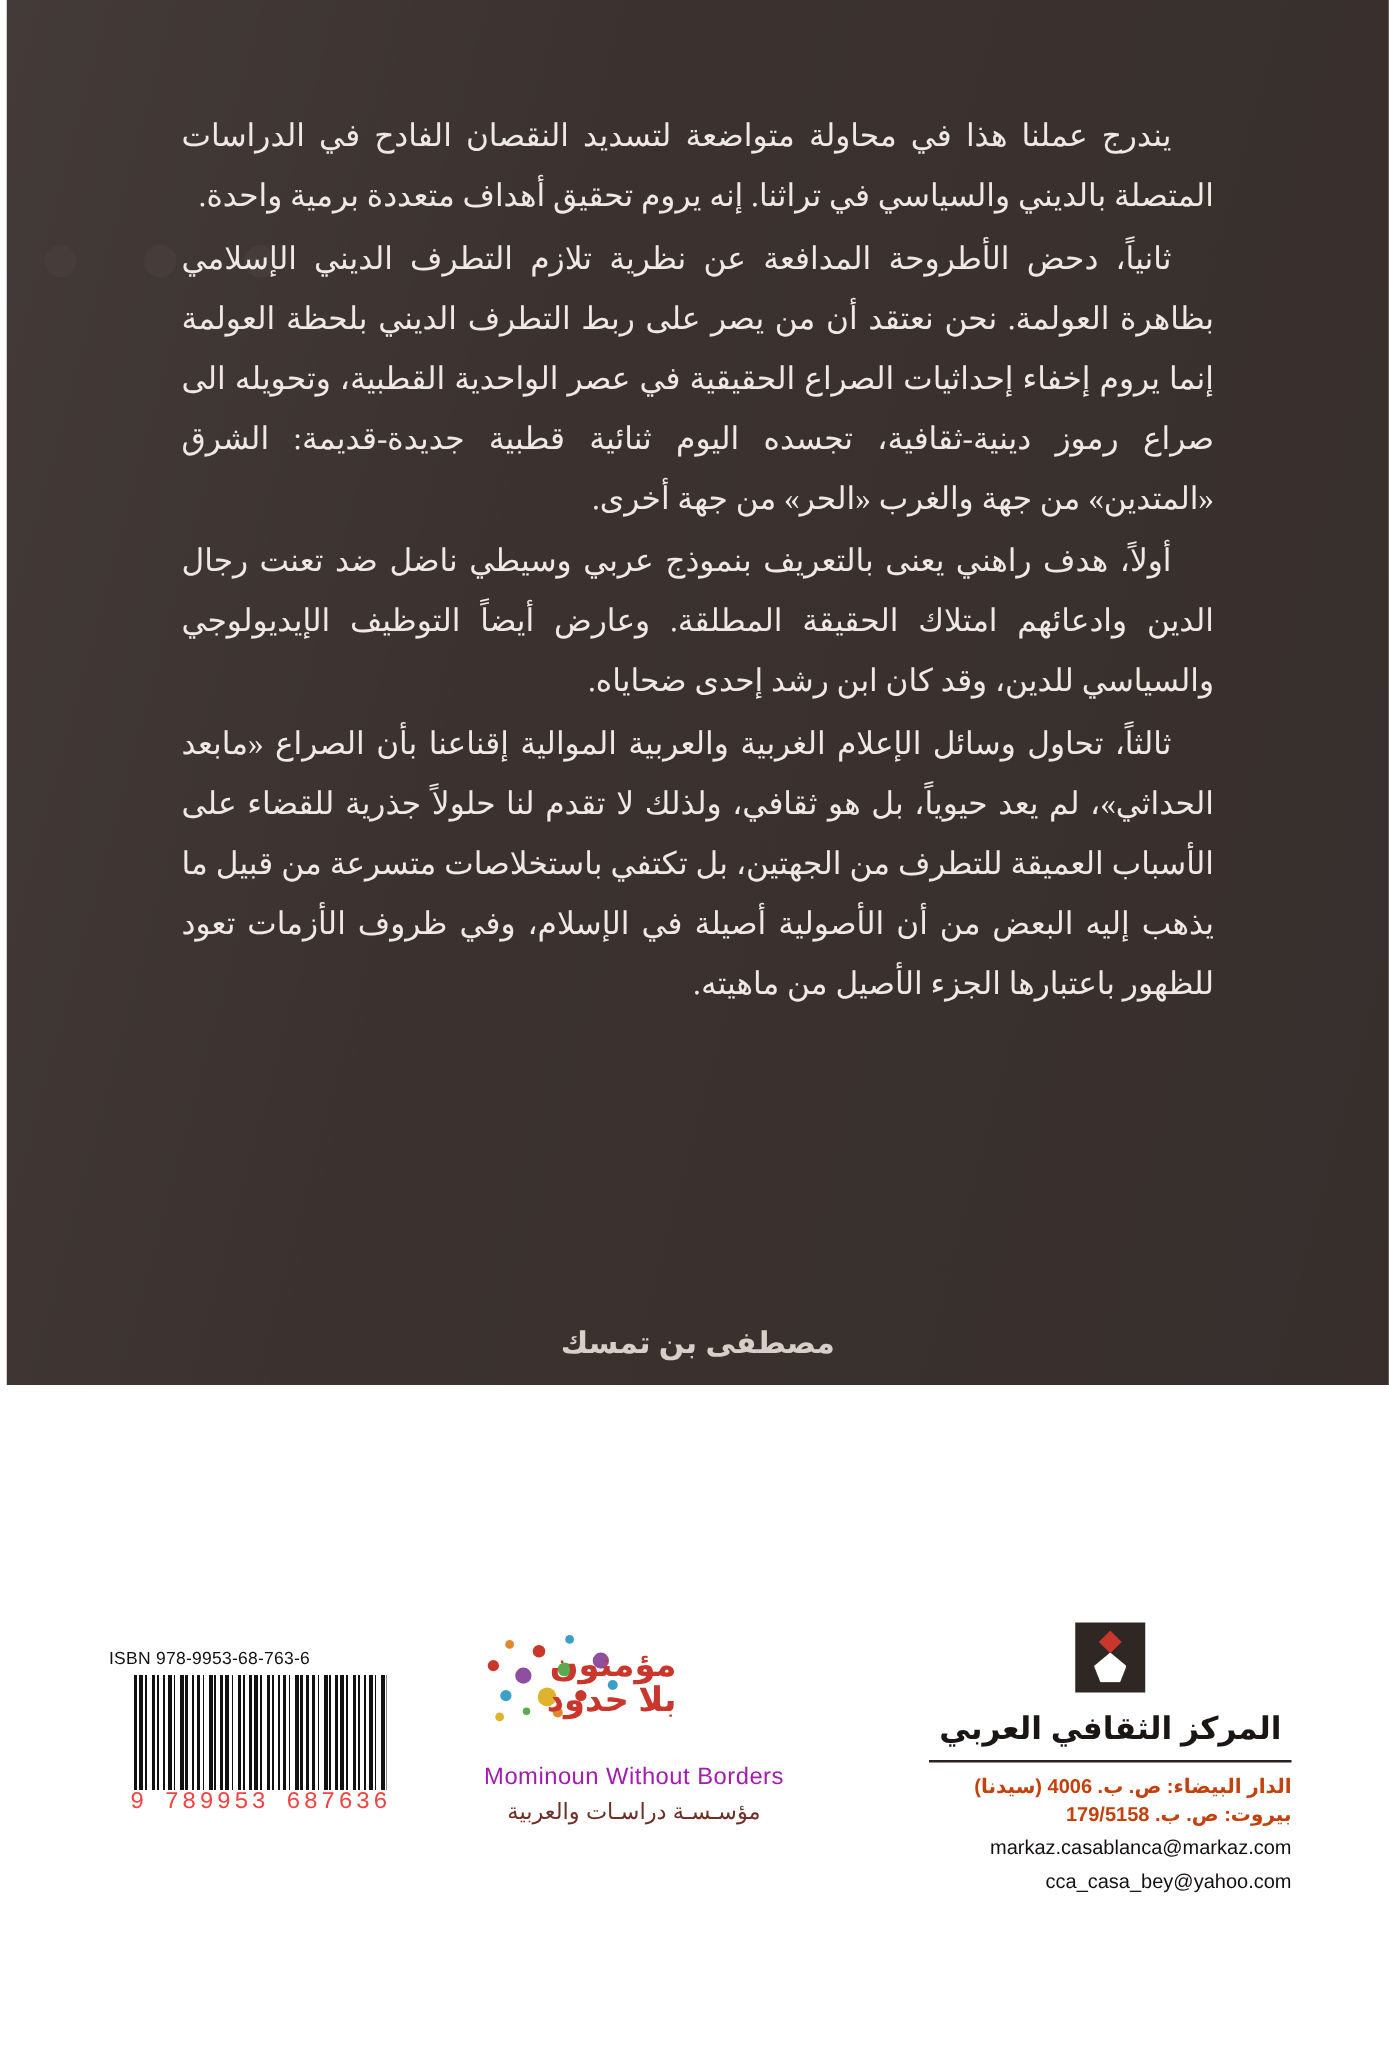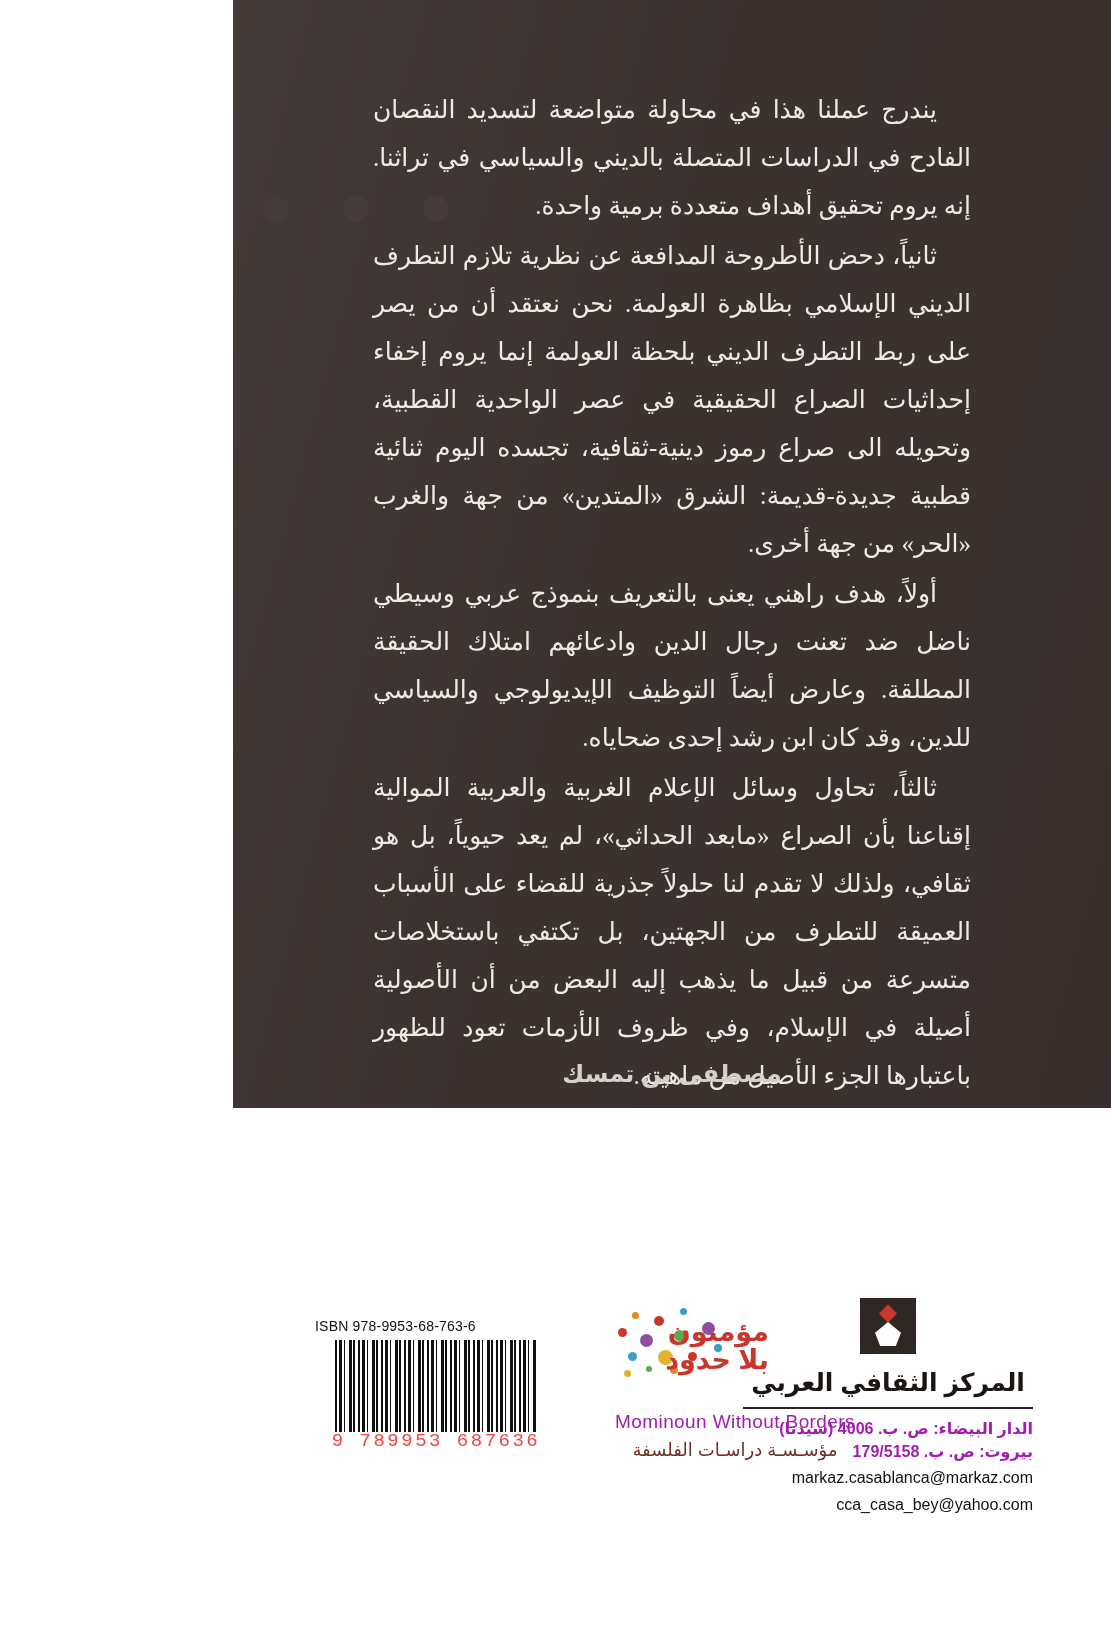--- a/index.html
+++ b/index.html
@@ -5,21 +5,21 @@
   html, body {
     margin: 0;
     padding: 0;
     background: #ffffff;
   }
   body {
     font-family: "Liberation Serif", "DejaVu Serif", serif;
   }
   .page {
     position: relative;
-    width: 878px;
+    width: 1106px;
     height: 1645px;
     overflow: hidden;
     background: #ffffff;
     margin-left: 30px;
   }
   
   .dark-panel {
     position: absolute;
     left: 0;
     top: 0;
@@ -260,21 +260,21 @@
   .acc .rule {
     height: 2px;
     background: #2a2220;
     margin: 10px 0 8px 0;
     width: 100%;
   }
   .acc .addr {
     font-family: "Liberation Sans", "DejaVu Sans", sans-serif;
     font-size: 16px;
     font-weight: bold;
-    color: #a21caf;
+    color: #c2410c;
     line-height: 1.45;
   }
   .acc .mail {
     font-family: "Liberation Sans", "DejaVu Sans", sans-serif;
     font-size: 16px;
     color: #141010;
     direction: ltr;
     text-align: right;
     line-height: 1.4;
     margin-top: 4px;
@@ -329,21 +329,21 @@
       <i style="left:60px; top:66px; width:8px;  height:8px;  background:#e08a2e;"></i>
       <i style="left:36px; top:66px; width:6px;  height:6px;  background:#5aab4d;"></i>
       <i style="left:104px;top:44px; width:8px;  height:8px;  background:#3aa0c6;"></i>
       <i style="left:14px; top:70px; width:7px;  height:7px;  background:#e0b32e;"></i>
     </div>
     <div class="arabic">
       <div>مؤمنون</div>
       <div>بلا حدود</div>
     </div>
     <div class="latin">Mominoun Without Borders</div>
-    <div class="tagline">مؤسـسـة دراسـات الفلسفة</div>
+    <div class="tagline">مؤسـسـة دراسـات والعربية</div>
   </div>
 
   <div class="acc">
     <div class="logo-row">
       <div class="mark"></div>
       <div class="acc-name">المركز الثقافي العربي</div>
     </div>
     <div class="rule"></div>
     <div class="addr">الدار البيضاء: ص. ب. 4006 (سيدنا)</div>
     <div class="addr">بيروت: ص. ب. 179/5158</div>

